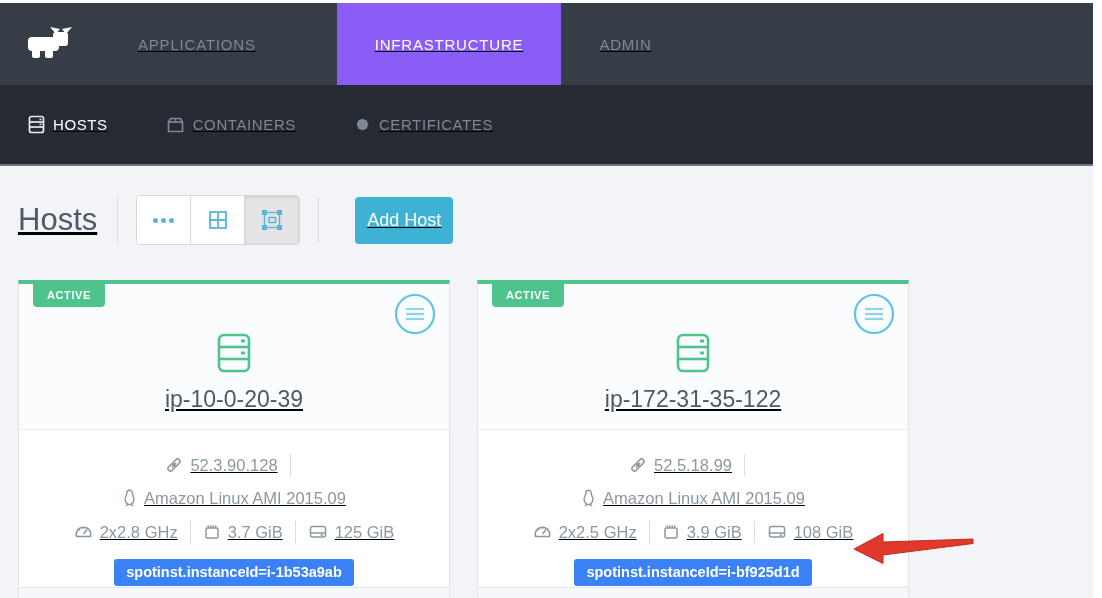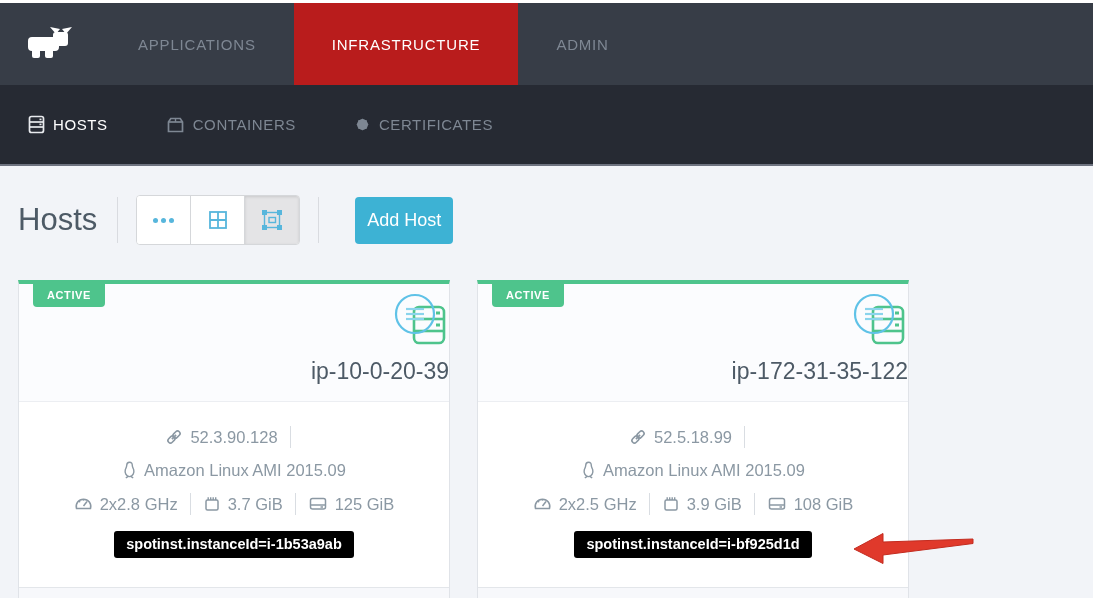--- a/index.html
+++ b/index.html
@@ -1,25 +1,25 @@
 <!DOCTYPE html>
 <html><head>
 <meta charset="utf-8">
 <style>
   * { margin:0; padding:0; box-sizing:border-box; }
   html,body { width:1102px; height:598px; background:#ffffff; overflow:hidden;
               font-family:"Liberation Sans", sans-serif; }
-  .app { position:relative; width:1093px; height:595px; margin-top:3px; overflow:hidden; background:#f2f4f8; }
+  .app { position:relative; width:1093px; height:595px; margin-top:3px; overflow:hidden; background:#f2f4f8;text-decoration:underline; }
 
   
   .topbar { height:82px; background:#373d47; display:flex; align-items:stretch; }
   .logo-wrap { display:flex; align-items:center; padding:0 24px 0 26px; }
   .top-tab { display:flex; align-items:center; padding:0 38px; font-size:15px;
              letter-spacing:.8px; color:#7e8793; cursor:pointer; }
-  .top-tab.active { background:#b91c1c; color:#ffffff; }
+  .top-tab.active { background:#8b5cf6; color:#ffffff;margin-left:43px; }
 
   
   .subbar { height:81px; background:#262a33; border-bottom:2px solid #6e7380;
             display:flex; align-items:center; padding-left:28px; }
   .sub-item { display:flex; align-items:center; gap:8px; margin-right:58px;
               font-size:15px; letter-spacing:.6px; color:#7e8793; cursor:pointer; }
   .sub-item.active { color:#ffffff; }
   .sub-item .ic { display:inline-flex; }
 
   
@@ -36,33 +36,33 @@
   .dots { display:flex; gap:3px; }
   .dots i { width:5px; height:5px; border-radius:50%; background:#57b6dc; }
   .add-host { margin-left:18px; height:47px; padding:0 12px; border:none; border-radius:4px;
               background:#3db2d4; color:#ffffff; font-size:18px; cursor:pointer;
               font-family:"Liberation Sans", sans-serif; }
 
   
   .cards { display:flex; gap:27px; margin-top:35px; align-items:flex-start; }
   .card { width:432px; background:#ffffff; border:1px solid #e0e3e8; border-top:4px solid #4ec48c;
           position:relative; height:332px; }
-  .card-head { background:#fbfcfe; border-bottom:1px solid #eceef2; text-align:right;
-               padding:20px 0 16px; }
+  .card-head { background:#fbfcfe; border-bottom:1px solid #eceef2; text-align:center;
+               padding:48px 0 16px; }
   .status-badge { position:absolute; top:0; left:14px; background:#4ec48c; color:#ffffff;
                   font-size:11px; font-weight:bold; letter-spacing:.6px;
                   padding:5px 14px 6px; border-radius:0 0 4px 4px;text-align:right; }
   .menu-btn { position:absolute; top:8px; right:12px; width:44px; height:44px; cursor:pointer;
               display:flex; align-items:center; justify-content:center; background:transparent; border:none; }
   .host-name { font-size:23px; color:#4d5a66; margin-top:8px; }
   .card-body { text-align:center; padding:24px 0 0; color:#8b98a3; font-size:16.5px; }
   .info-row { margin-bottom:13px; display:flex; align-items:center; justify-content:center; }
   .seg { display:inline-flex; align-items:flex-start; gap:7px; }
   .seg-div { width:1px; height:22px; background:#d9dde2; margin:0 12px; display:inline-block; }
-  .host-label { display:inline-block; background:#000000; color:#ffffff; font-weight:bold;
+  .host-label { display:inline-block; background:#3b82f6; color:#ffffff; font-weight:bold;
                 font-size:14.5px; padding:5px 12px 6px; border-radius:3px; margin-top:3px; }
   .card-foot { position:absolute; left:0; right:0; bottom:0; height:24px; background:#f7f8fb;
                border-top:1px solid #e3e6ea; overflow:hidden; }
 
   .arrow-overlay { position:absolute; left:838px; top:522px; }
 </style>
 </head>
 <body>
 
 <div class="app">

